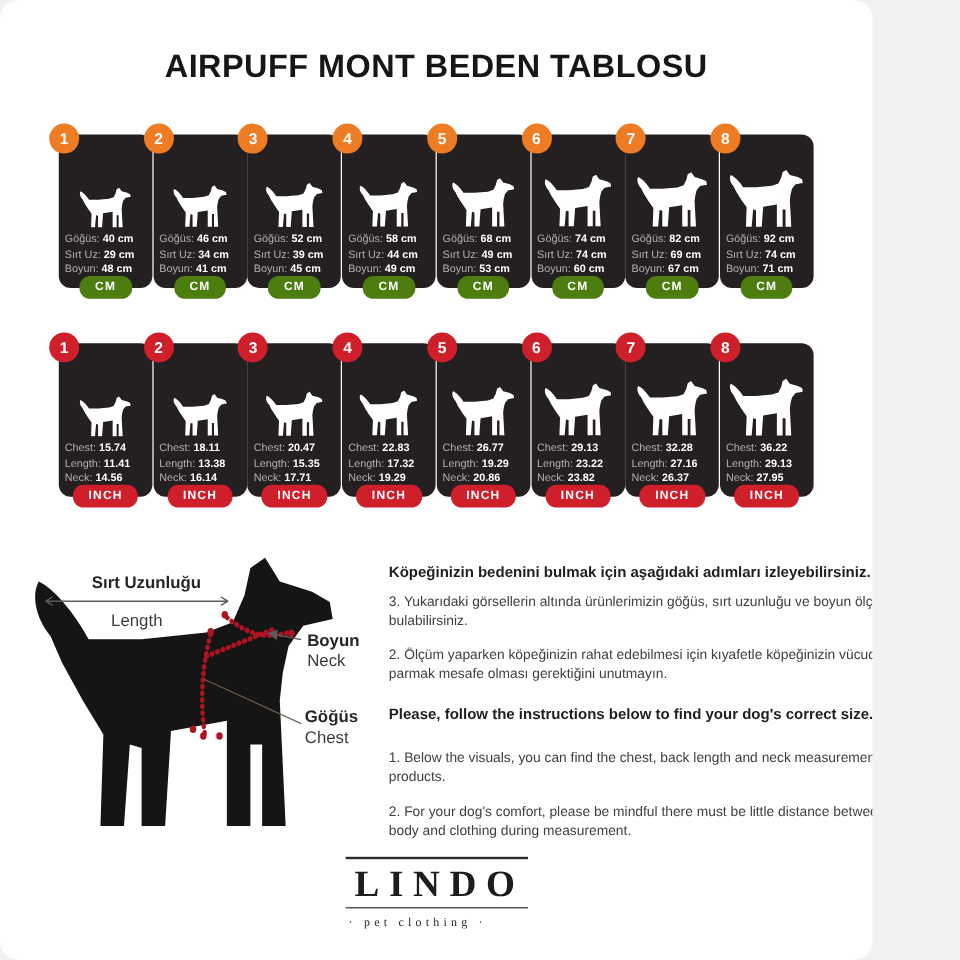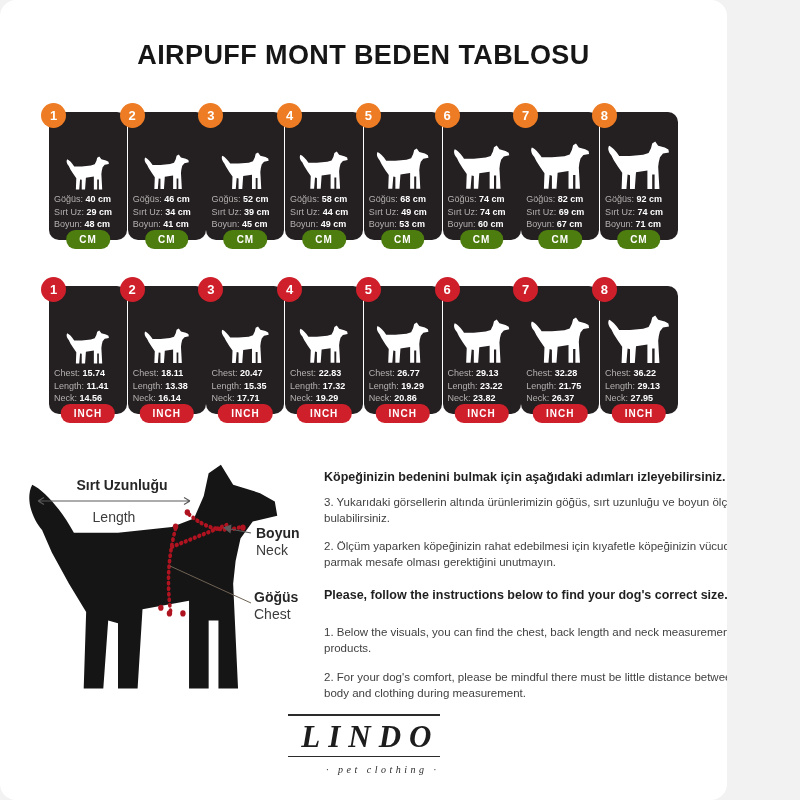--- a/index.html
+++ b/index.html
@@ -56,21 +56,21 @@
   .harness{fill:none;stroke:#b01320;stroke-width:1.5;stroke-linecap:round;stroke-dasharray:.25 1.7;}
   .hdot{fill:#b01320;}
   .measline{stroke:#5a5a5a;stroke-width:1.2;fill:none;}
   .ptrline{stroke:#6f6254;stroke-width:1;fill:none;}
   
   .instructions{position:absolute;left:324px;top:470px;width:478px;color:#3f3f3f;}
   .ins-head{font-size:12.5px;font-weight:bold;color:#1f1f1f;margin:0 0 10px 0;}
   .ins-head.en{margin-top:18px;margin-bottom:22px;}
   .ins-p{font-size:11.5px;line-height:1.4;margin:0 0 12px 0;}
   
-  .logo{position:absolute;top:714px;left:50%;transform:translateX(-50%);text-align:right;font-style:italic;}
+  .logo{position:absolute;top:714px;left:50%;transform:translateX(-50%);text-align:left;}
   .logo-line{width:152px;height:1.5px;background:#2b2b2b;margin:0 auto;}
   .logo-name{
     font-family:"Liberation Serif",serif;font-size:31px;font-weight:600;color:#1d1d1d;
     letter-spacing:8px;padding:3px 0 1px 8px;
   }
   .logo-tag{
     font-family:"Liberation Serif",serif;font-size:10px;color:#2b2b2b;
     letter-spacing:3.5px;margin-top:7px;padding-left:3px;
   }
 </style>
@@ -298,21 +298,21 @@
 
       <div class="card">
         <div class="badge">7</div>
         <div class="dogwrap">
           <svg class="dog" viewBox="0 0 110 82" preserveAspectRatio="xMidYMax meet">
             <path d="M9,24 C5,20 2,13 5,8 C10,10 17,17 22,25 L40,25 L62,23 L71,20 L75,12 L77,4 L82,1 L87,8 L98,11 L104,14 L105,19 L95,21 L90,27 L88,35 L87,43 L89,80 L81,80 L81,56 L77,56 L77,80 L69,80 L69,49 L50,52 L48,80 L40,80 L40,57 L36,56 L34,80 L26,80 L27,53 L20,43 L13,32 Z"></path>
           </svg>
         </div>
         <div class="measures">
           <div class="mline"><span class="lbl">Chest:</span> <span class="val">32.28</span></div>
-          <div class="mline"><span class="lbl">Length:</span> <span class="val">21.75</span></div>
+          <div class="mline"><span class="lbl">Length:</span> <span class="val">27.16</span></div>
           <div class="mline"><span class="lbl">Neck:</span> <span class="val">26.37</span></div>
         </div>
         <div class="pill">INCH</div>
       </div>
 
       <div class="card">
         <div class="badge">8</div>
         <div class="dogwrap">
           <svg class="dog" viewBox="0 0 110 82" preserveAspectRatio="xMidYMax meet">
             <path d="M9,24 C5,20 2,13 5,8 C10,10 17,17 22,25 L40,25 L62,23 L71,20 L75,12 L77,4 L82,1 L87,8 L98,11 L104,14 L105,19 L95,21 L90,27 L88,35 L87,43 L89,80 L81,80 L81,56 L77,56 L77,80 L69,80 L69,49 L50,52 L48,80 L40,80 L40,57 L36,56 L34,80 L26,80 L27,53 L20,43 L13,32 Z"></path>

